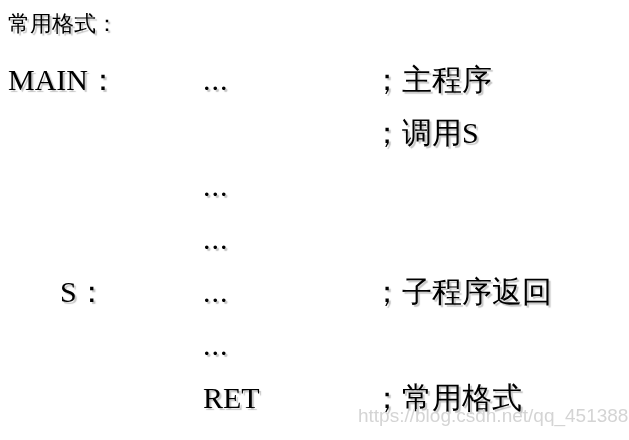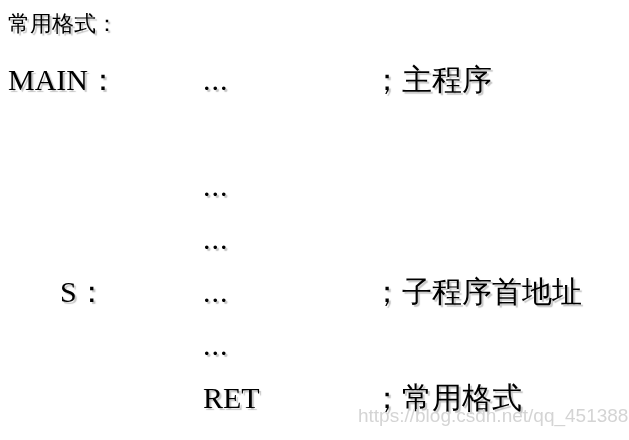--- a/index.html
+++ b/index.html
@@ -85,38 +85,39 @@
   <div class="code-block">
 
     <div class="code-row">
       <span class="col-label">MAIN：</span>
       <span class="col-instr dots">...</span>
       <span class="col-comment">；主程序</span>
     </div>
 
     <div class="code-row">
       <span class="col-label"></span>
+      <span class="col-comment">；调用S</span>
     </div>
 
     <div class="code-row">
       <span class="col-label"></span>
       <span class="col-instr dots">...</span>
       <span class="col-comment"></span>
     </div>
 
     <div class="code-row">
       <span class="col-label"></span>
       <span class="col-instr dots">...</span>
       <span class="col-comment"></span>
     </div>
 
     <div class="code-row">
       <span class="col-label indent">S：</span>
       <span class="col-instr dots">...</span>
-      <span class="col-comment">；子程序首地址</span>
+      <span class="col-comment">；子程序返回</span>
     </div>
 
     <div class="code-row">
       <span class="col-label"></span>
       <span class="col-instr dots">...</span>
       <span class="col-comment"></span>
     </div>
 
     <div class="code-row">
       <span class="col-label"></span>

